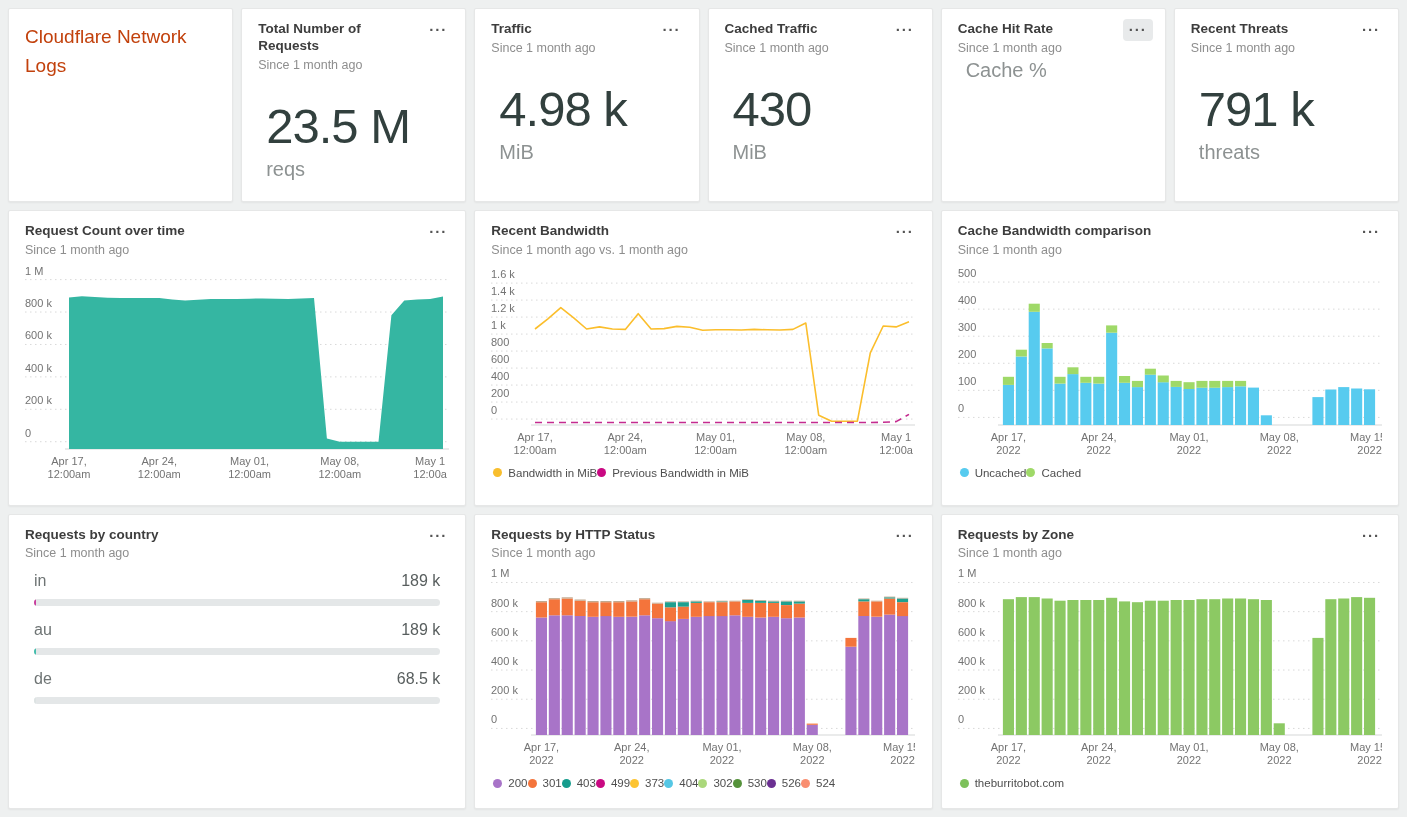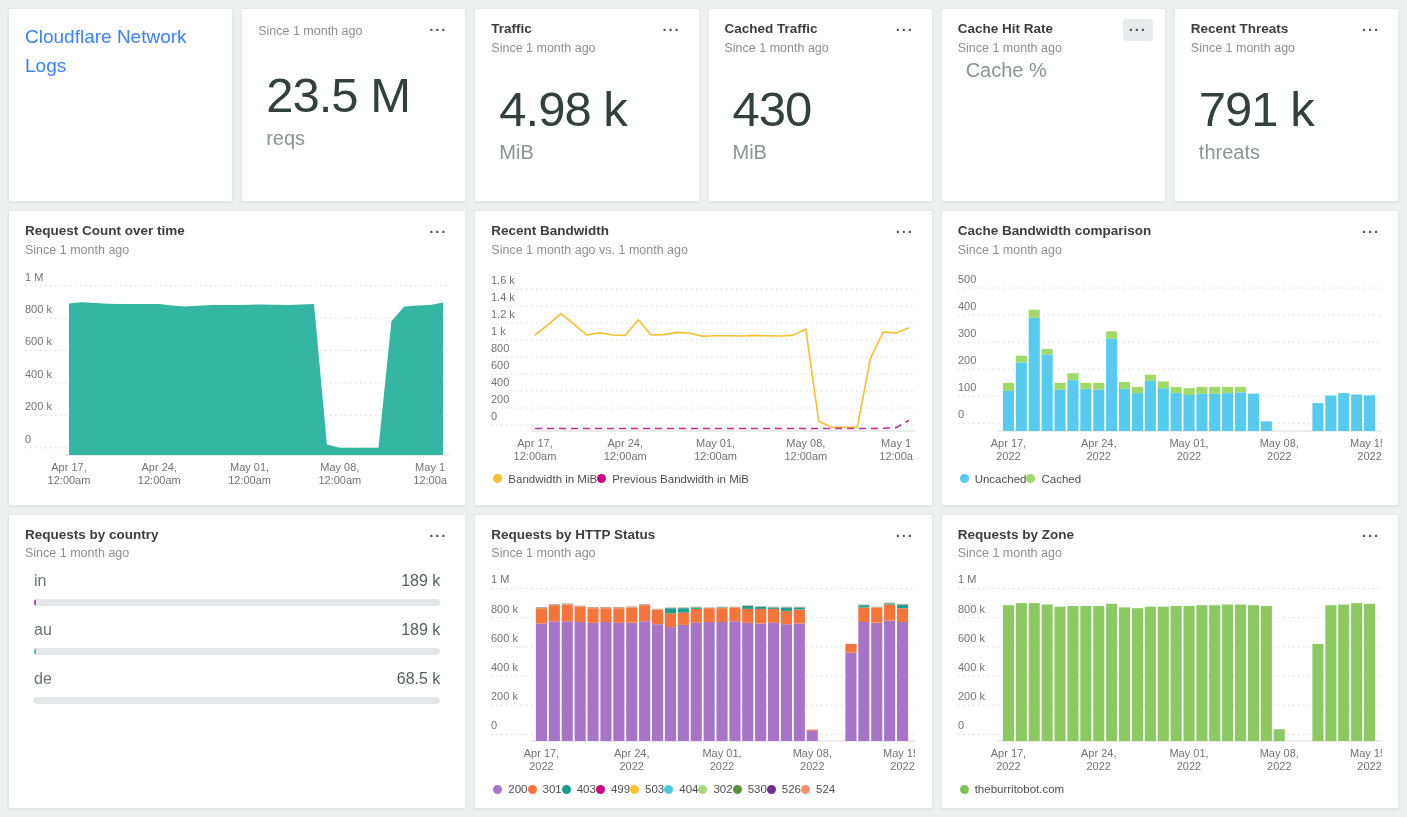--- a/index.html
+++ b/index.html
@@ -21,24 +21,24 @@
   .panel-head{display:flex;justify-content:space-between;align-items:flex-start;}
   .panel-title{font-size:13.5px;font-weight:bold;color:#3d3d3d;line-height:1.25;}
   .panel-sub{font-size:12.5px;color:#8e8e8e;margin-top:3px;}
   .menu{background:none;border:none;color:#545454;font-size:15px;font-weight:bold;
     letter-spacing:1px;line-height:8px;cursor:pointer;padding:7px 6px;border-radius:4px;margin:-2px -4px 0 0;}
   .menu.hl{background:#e8eaeb;}
   
   .stat-value{font-size:49px;color:#32403e;margin:26px 0 0 8px;letter-spacing:-1px;white-space:nowrap;}
   .stat-unit{font-size:20px;color:#8d9292;margin:4px 0 0 8px;}
   
-  .logo-title{font-size:19px;color:#3b82f6;line-height:1.5;margin-top:2px;}
+  .logo-title{font-size:19px;color:#c2410c;line-height:1.5;margin-top:2px;}
   .logo-box{margin-top:12px;background:#f4f5f5;height:64px;display:flex;align-items:center;justify-content:center;}
   
-  .chart{width:100%;display:block;margin-top:14px;}
+  .chart{width:100%;display:block;margin-top:8px;}
   .chart svg{display:block;}
   .legend{display:flex;margin-top:2px;padding-left:2px;flex-wrap:wrap;}
   .legend-item{display:flex;align-items:center;gap:6px;font-size:11.5px;color:#4e4e4e;cursor:pointer;}
   .dot{width:9px;height:9px;border-radius:50%;flex:none;}
   
   .country-rows{margin-top:8px;padding:0 9px;}
   .crow{margin-top:15px;}
   .crow:first-child{margin-top:12px;}
   .crow-top{display:flex;justify-content:space-between;font-size:16px;color:#6e7474;margin-bottom:9px;}
   .crow-val{color:#585e5e;}
@@ -52,20 +52,21 @@
 
   <div class="row row-top">
 
     <div class="panel">
       <div class="logo-title">Cloudflare Network Logs</div>
     </div>
 
     <div class="panel stat-panel">
       <div class="panel-head">
         <div>
+          <div class="panel-title">Total Number of Requests</div>
           <div class="panel-sub">Since 1 month ago</div>
         </div>
         <button class="menu">···</button>
       </div>
       <div class="stat-value">23.5 M</div>
       <div class="stat-unit">reqs</div>
     </div>
 
     <div class="panel stat-panel">
       <div class="panel-head">
@@ -482,21 +483,21 @@
           <div class="legend-item">
             <span class="dot" style="background: rgb(22, 156, 141);"></span>
             <span>403</span>
           </div>
           <div class="legend-item">
             <span class="dot" style="background: rgb(201, 9, 130);"></span>
             <span>499</span>
           </div>
           <div class="legend-item">
             <span class="dot" style="background: rgb(253, 196, 49);"></span>
-            <span>503</span>
+            <span>373</span>
           </div>
           <div class="legend-item">
             <span class="dot" style="background: rgb(85, 199, 229);"></span>
             <span>404</span>
           </div>
           <div class="legend-item">
             <span class="dot" style="background: rgb(171, 216, 123);"></span>
             <span>302</span>
           </div>
           <div class="legend-item">

